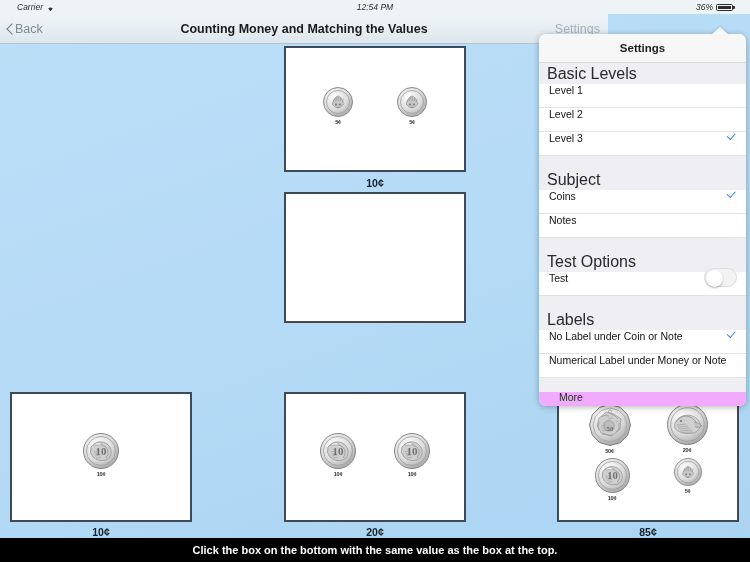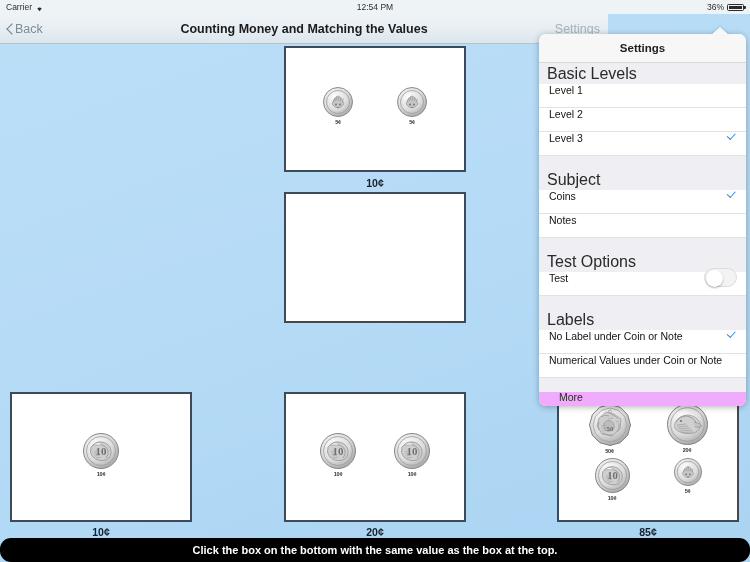--- a/index.html
+++ b/index.html
@@ -14,22 +14,22 @@
     background: linear-gradient(160deg, #bcdff8 0%, #b6dbf6 45%, #a9d4f2 100%);
     overflow: hidden;
   }
 
   
   #statusbar {
     position: absolute; top: 0; left: 0;
     width: 750px; height: 14px;
     background: #eef3f6;
     display: flex; align-items: center;
-    padding: 0 6px;
-    font-size: 8.5px; color: #2c2c2c;
+    padding: 0 17px;
+    font-size: 8.5px; color: #2c2c2c; font-style: italic;
   }
   #statusbar .sb-left { display: flex; align-items: center; gap: 3px; }
   #statusbar .sb-center { position: absolute; left: 0; right: 0; text-align: center; font-size: 8.5px; }
   #statusbar .sb-right { margin-left: auto; display: flex; align-items: center; gap: 3px; position: relative; z-index: 2;}
   .wifi-ico { width: 9px; height: 8px; display:inline-block; position: relative; top: 1px;}
   .batt {
     width: 17px; height: 7px; border: 1px solid #2c2c2c; border-radius: 1.5px;
     position: relative; display: inline-block;
   }
   .batt::after {
@@ -154,21 +154,21 @@
     padding-left: 20px; font-size: 10.5px; color: #2a2a2a;
     background: #f0abfc; height: 14px; line-height: 11px; overflow:hidden;
   }
 
   
   #footer {
     position: absolute; left: 0; bottom: 0;
     width: 750px; height: 24px;
     background: #000000;
     display: flex; align-items: center; justify-content: center;
-    color: #ffffff; font-size: 11px; font-weight: bold; border-radius: 11px;
+    color: #ffffff; font-size: 11px; font-weight: bold;
   }
 </style>
 </head>
 <body>
 
 <div id="app">
 
   <div id="statusbar">
     <div class="sb-left">
       <span>Carrier</span>
@@ -399,21 +399,21 @@
     </div>
 
     <div class="sec-gap"></div>
 
     <div class="sec-head">Labels</div>
     <div class="pop-row">
       <span class="rlabel">No Label under Coin or Note</span>
       <span class="check"></span>
     </div>
     <div class="pop-row">
-      <span class="rlabel">Numerical Values under Coin or Note</span>
+      <span class="rlabel">Numerical Label under Money or Note</span>
     </div>
 
     <div class="pop-fade"></div>
     <div class="pop-more">More</div>
   </div>
 
   <div id="footer">
     <span>Click the box on the bottom with the same value as the box at the top.</span>
   </div>
 </div>

